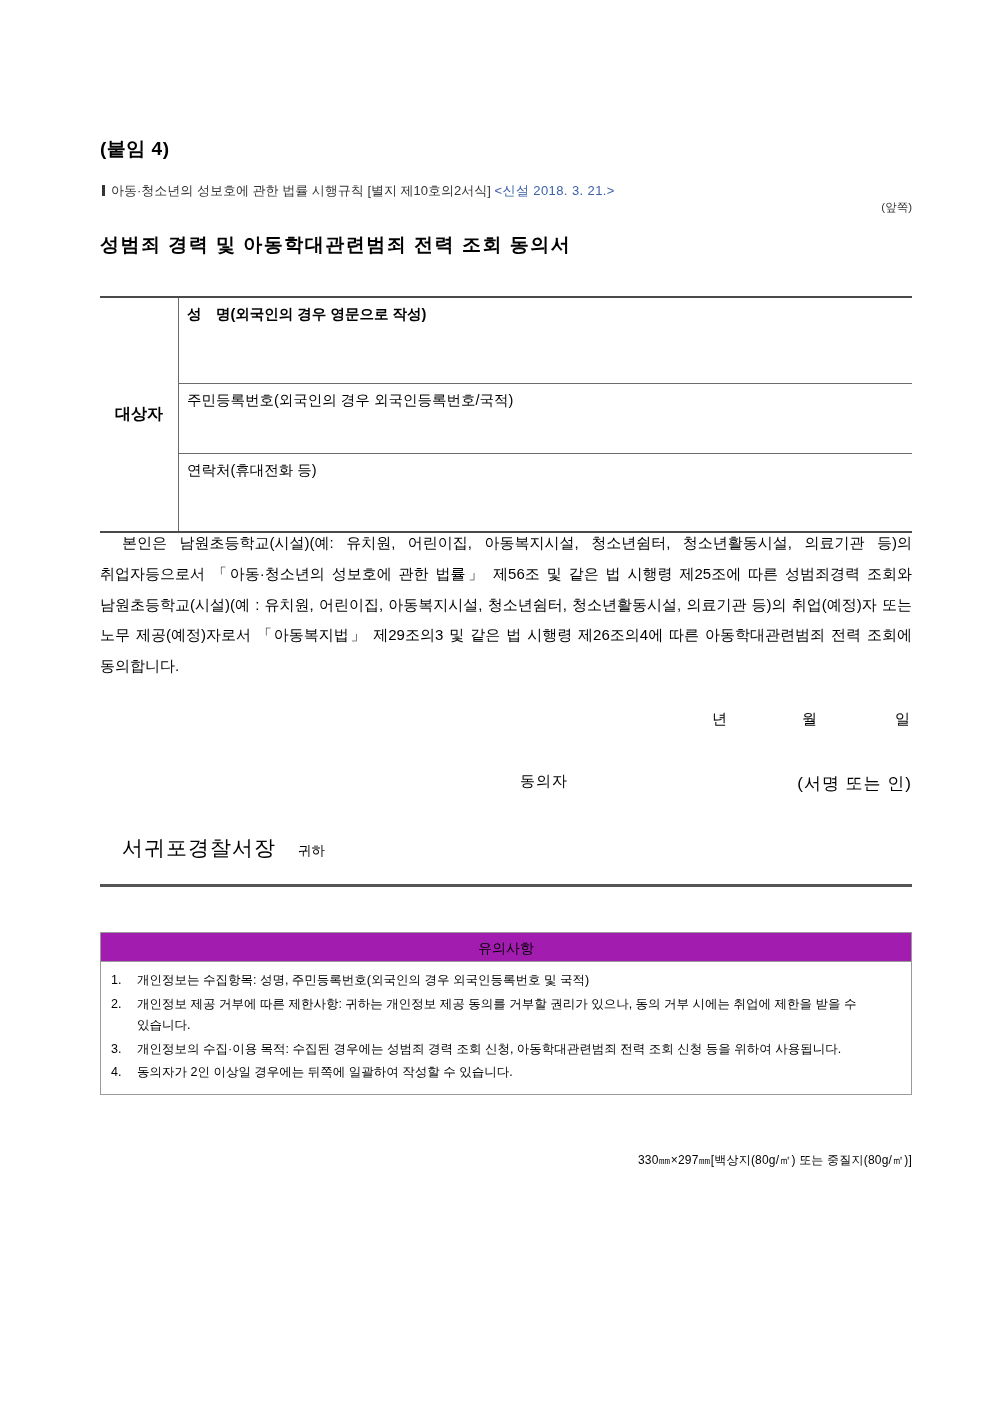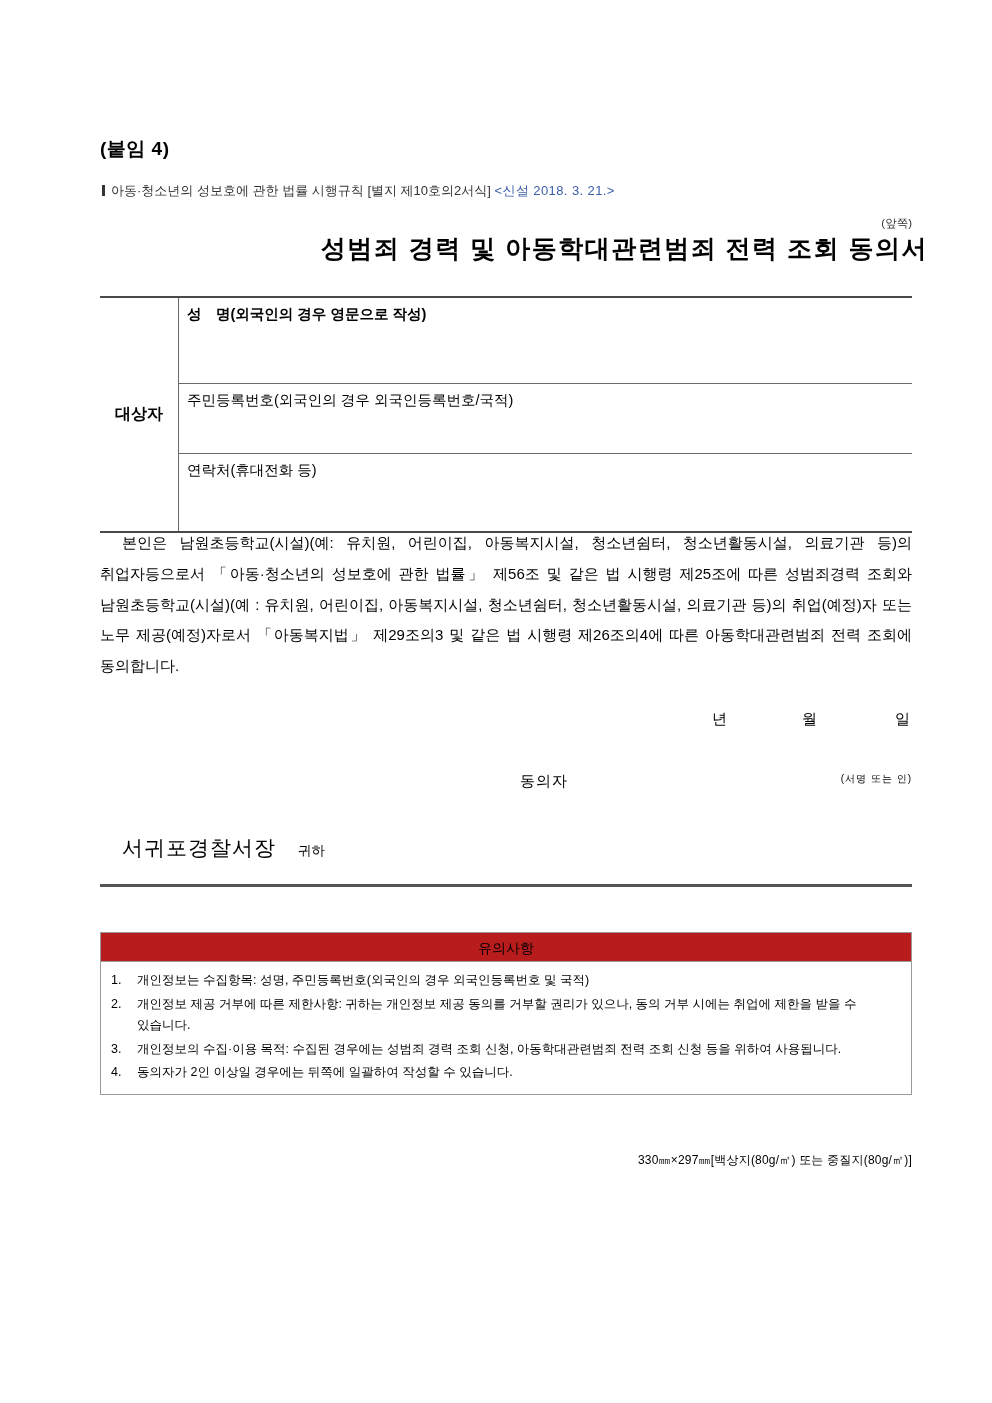--- a/index.html
+++ b/index.html
@@ -55,33 +55,33 @@
     vertical-align: -1px;
   }
   .form-ref .new {
     color: #3b5fa8;
     letter-spacing: 0.4px;
   }
 
   .side-note {
     position: absolute;
     right: 0px;
-    top: 216px;
+    top: 200px;
     font-size: 11.5px;
     color: #333;
     margin-left: 36px;
   }
 
   .doc-title {
     position: absolute;
-    left: 16px;
+    left: 0;
     top: 232px;
     width: 812px;
-    text-align: right;
-    font-size: 25px;
+    text-align: left;
+    font-size: 19px;
     font-weight: bold;
     letter-spacing: 1.5px;
   }
 
   
   .main-table {
     position: absolute;
     left: 0;
     top: 296px;
     width: 812px;
@@ -134,21 +134,21 @@
   .date-line .d { position: absolute; left: 795px; }
 
   .signer-line {
     position: absolute;
     left: 0;
     top: 772px;
     width: 812px;
     font-size: 15px;
   }
   .signer-line .who { position: absolute; left: 420px; letter-spacing: 1px; }
-  .signer-line .sign { position: absolute; right: 0px; font-size: 10px; letter-spacing: 1px; margin-left: 26px; }
+  .signer-line .sign { position: absolute; right: 0px; font-size: 17px; letter-spacing: 1px; margin-left: 26px; }
 
   .addressee {
     position: absolute;
     left: 22px;
     top: 834px;
     font-size: 21px;
     letter-spacing: 1px;
   }
   .addressee .suffix {
     font-size: 13.5px;
@@ -166,21 +166,21 @@
   }
 
   
   .notice-head {
     position: absolute;
     left: 0;
     top: 932px;
     width: 812px;
     height: 30px;
     line-height: 30px;
-    background: #b91c1c;
+    background: #a21caf;
     border: 1px solid #9a9a9a;
     box-sizing: border-box;
     text-align: center;
     font-size: 14px;
   }
   .notice-body {
     position: absolute;
     left: 0;
     top: 962px;
     width: 812px;

